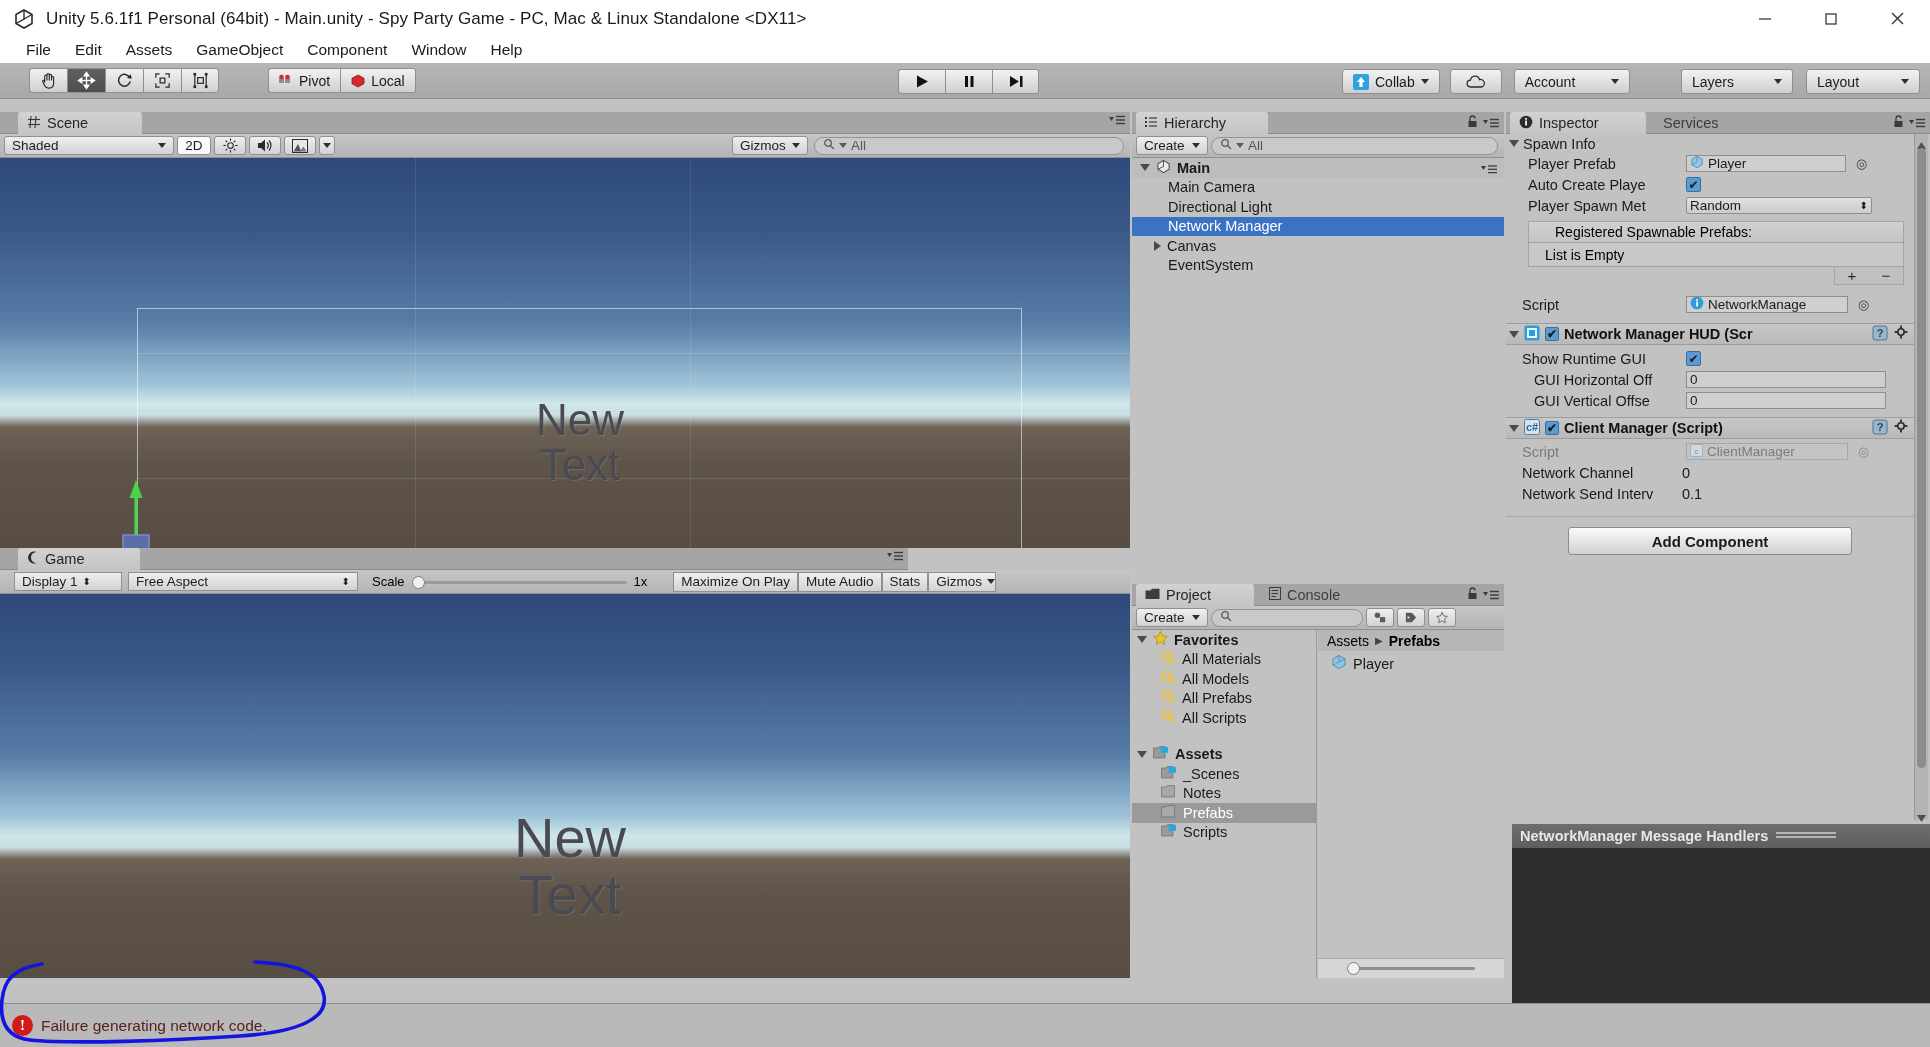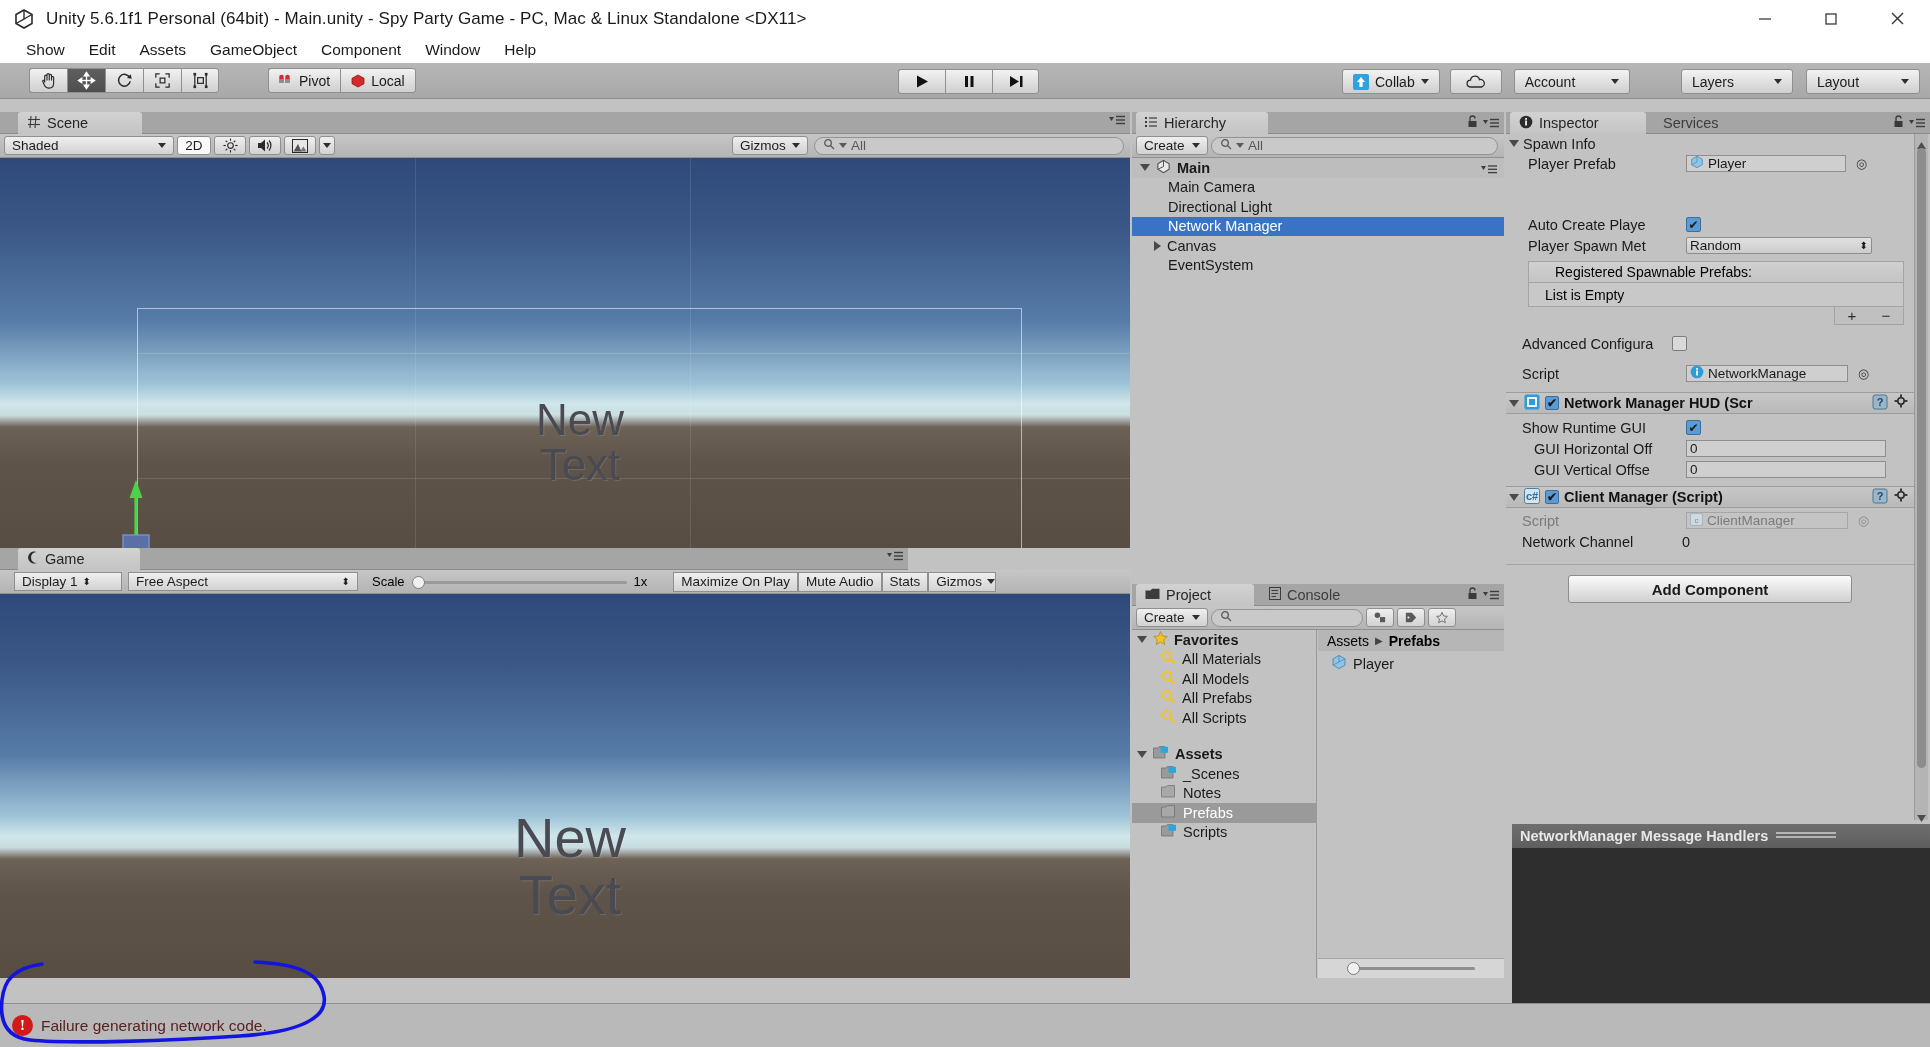--- a/index.html
+++ b/index.html
@@ -199,21 +199,21 @@
       <div class="win-btn">
         <svg width="15" height="15">
             <line x1="2" y1="2" x2="13" y2="13" stroke="#3a3a3a" stroke-width="1.4"></line>
             <line x1="13" y1="2" x2="2" y2="13" stroke="#3a3a3a" stroke-width="1.4"></line>
           </svg>
       </div>
     </div>
   </div>
 
   <div class="menubar">
-    <div class="menu-item">Show</div>
+    <div class="menu-item">File</div>
     <div class="menu-item">Edit</div>
     <div class="menu-item">Assets</div>
     <div class="menu-item">GameObject</div>
     <div class="menu-item">Component</div>
     <div class="menu-item">Window</div>
     <div class="menu-item">Help</div>
   </div>
 
   <div class="unity-toolbar">
 
@@ -860,21 +860,21 @@
             <svg width="14" height="14" viewBox="0 0 16 16">
                 <path d="M8 1.5 L14 4.8 L14 11.2 L8 14.5 L2 11.2 L2 4.8 Z" fill="#8ec5e8" stroke="#4e89ad" stroke-width="0.9"></path>
                 <path d="M8 1.5 L8 8 L2 11.2" fill="none" stroke="#4e89ad" stroke-width="0.8"></path>
               </svg>
           </span>
           <span>Player</span>
         </span>
         <span style="margin-left:10px; font-size:13px; color:#3a3a3a;">◎</span>
       </div>
 
-      <div class="irow" style="padding-left:22px;margin-top:40px;">
+      <div class="irow" style="padding-left:22px;">
         <span class="ilabel" style="width:158px; overflow:hidden;">Auto Create Playe</span>
         <span class="icheck on"></span>
       </div>
 
       <div class="irow" style="padding-left:22px;">
         <span class="ilabel" style="width:158px; overflow:hidden;">Player Spawn Met</span>
         <span class="ifield" style="width:186px; justify-content:space-between; background:linear-gradient(to bottom,#e0e0e0,#cccccc); border-radius:2px;">
           <span>Random</span>
           <span style="font-size:10px;">⬍</span>
         </span>
@@ -886,24 +886,20 @@
       <div style="margin:0 10px 0 22px; height:24px; background:#c8c8c8; border:1px solid #a4a4a4; border-top:0; display:flex; align-items:center; padding-left:16px; font-size:14px;">
         <span>List is Empty</span>
       </div>
       <div style="display:flex; justify-content:flex-end; margin-right:10px;">
         <div style="width:70px; height:18px; background:#c0c0c0; border:1px solid #a4a4a4; border-top:0; display:flex; align-items:center; justify-content:space-around; font-size:15px; color:#2a2a2a;">
           <span>+</span>
           <span>−</span>
         </div>
       </div>
 
-      <div class="irow" style="padding-left:16px; margin-top:8px;">
-        <span class="ilabel" style="width:150px; overflow:hidden;">Advanced Configura</span>
-        <span class="icheck"></span>
-      </div>
 
       <div class="irow" style="padding-left:16px; margin-top:9px;">
         <span class="ilabel" style="width:164px;">Script</span>
         <span class="ifield" style="width:162px;">
           <span>
             <svg width="14" height="14" viewBox="0 0 14 14">
                 <circle cx="7" cy="7" r="6.3" fill="#2e9bdb"></circle>
                 <rect x="6.2" y="5.5" width="1.7" height="5" fill="#fff"></rect>
                 <rect x="6.2" y="3" width="1.7" height="1.8" fill="#fff"></rect>
               </svg>
@@ -1000,20 +996,24 @@
               </svg>
           </span>
           <span class="dim">ClientManager</span>
         </span>
         <span style="margin-left:10px; font-size:13px; color:#8a8a8a;">◎</span>
       </div>
       <div class="irow" style="padding-left:16px;">
         <span class="ilabel" style="width:160px;">Network Channel</span>
         <span>0</span>
       </div>
+      <div class="irow" style="padding-left:16px;">
+        <span class="ilabel" style="width:160px; overflow:hidden;">Network Send Interv</span>
+        <span>0.1</span>
+      </div>
 
       <div style="margin-top:12px; border-top:1px solid #a6a6a6; padding-top:10px; display:flex; justify-content:center;">
         <div class="btn3d" style="width:284px; height:28px;">
           <span>Add Component</span>
         </div>
       </div>
     </div>
 
     <div style="position:absolute; left:6px; top:712px; width:418px; height:24px; background:linear-gradient(to bottom,#6e6e6e,#5e5e5e); display:flex; align-items:center; padding-left:8px; gap:8px;">
       <span style="font-size:14.5px; font-weight:bold; color:#e8e8e8; white-space:nowrap;">NetworkManager Message Handlers</span>

